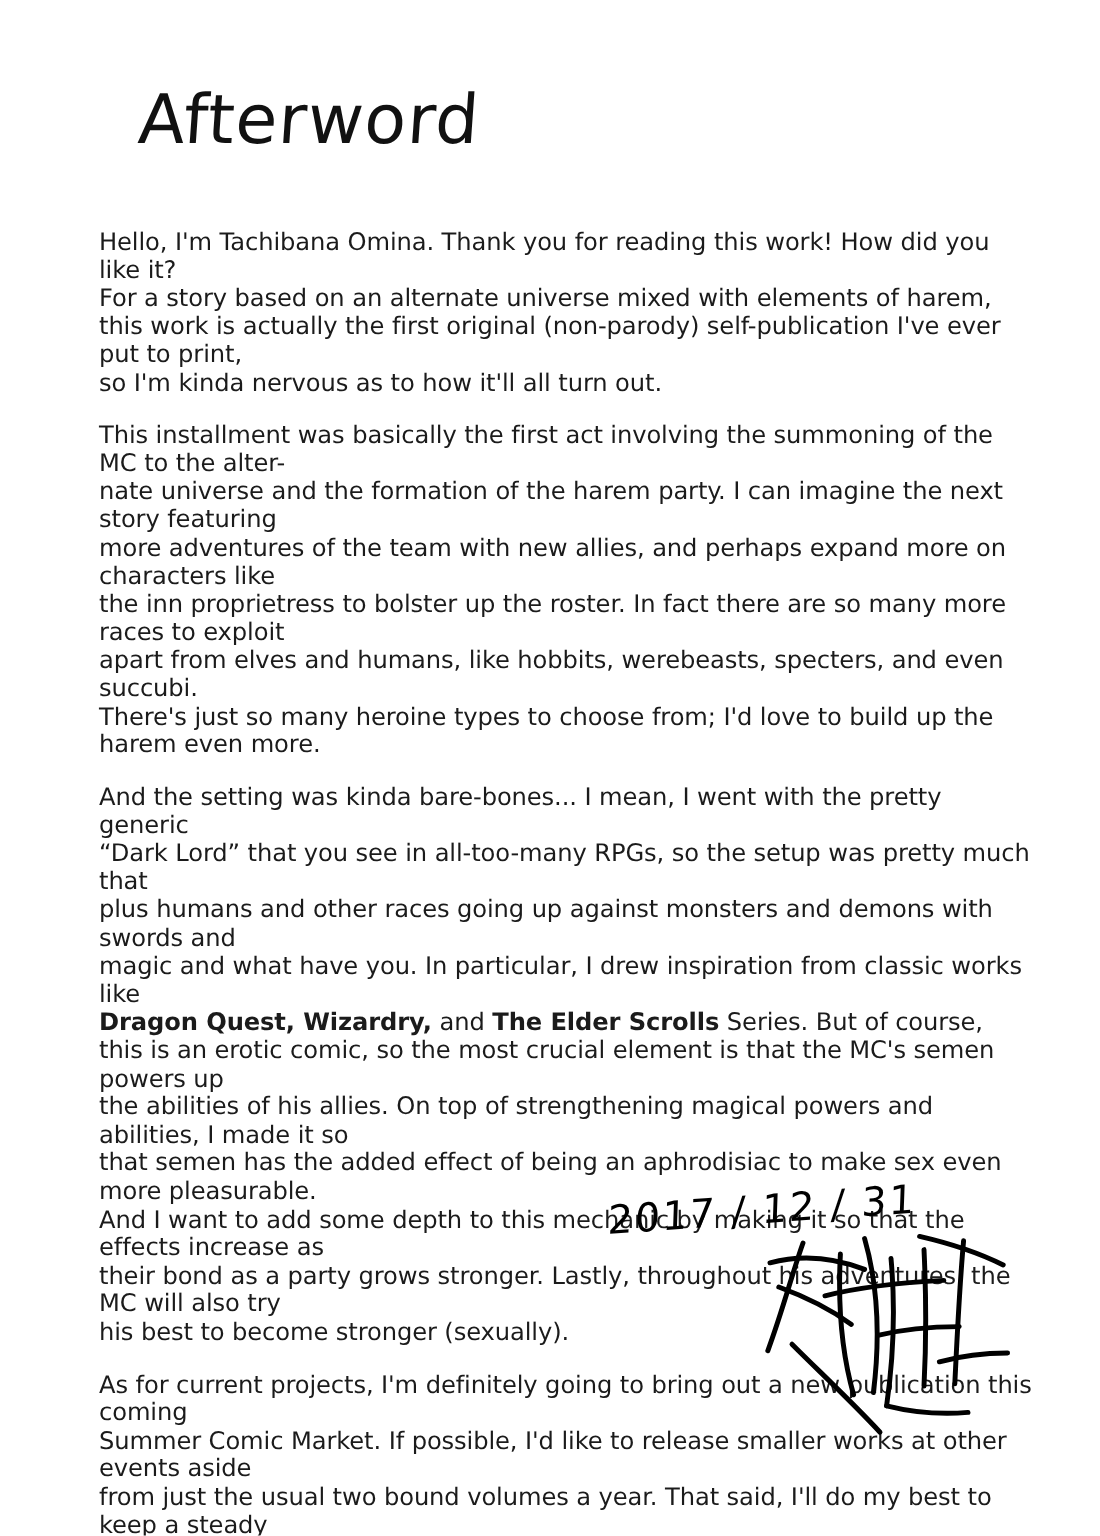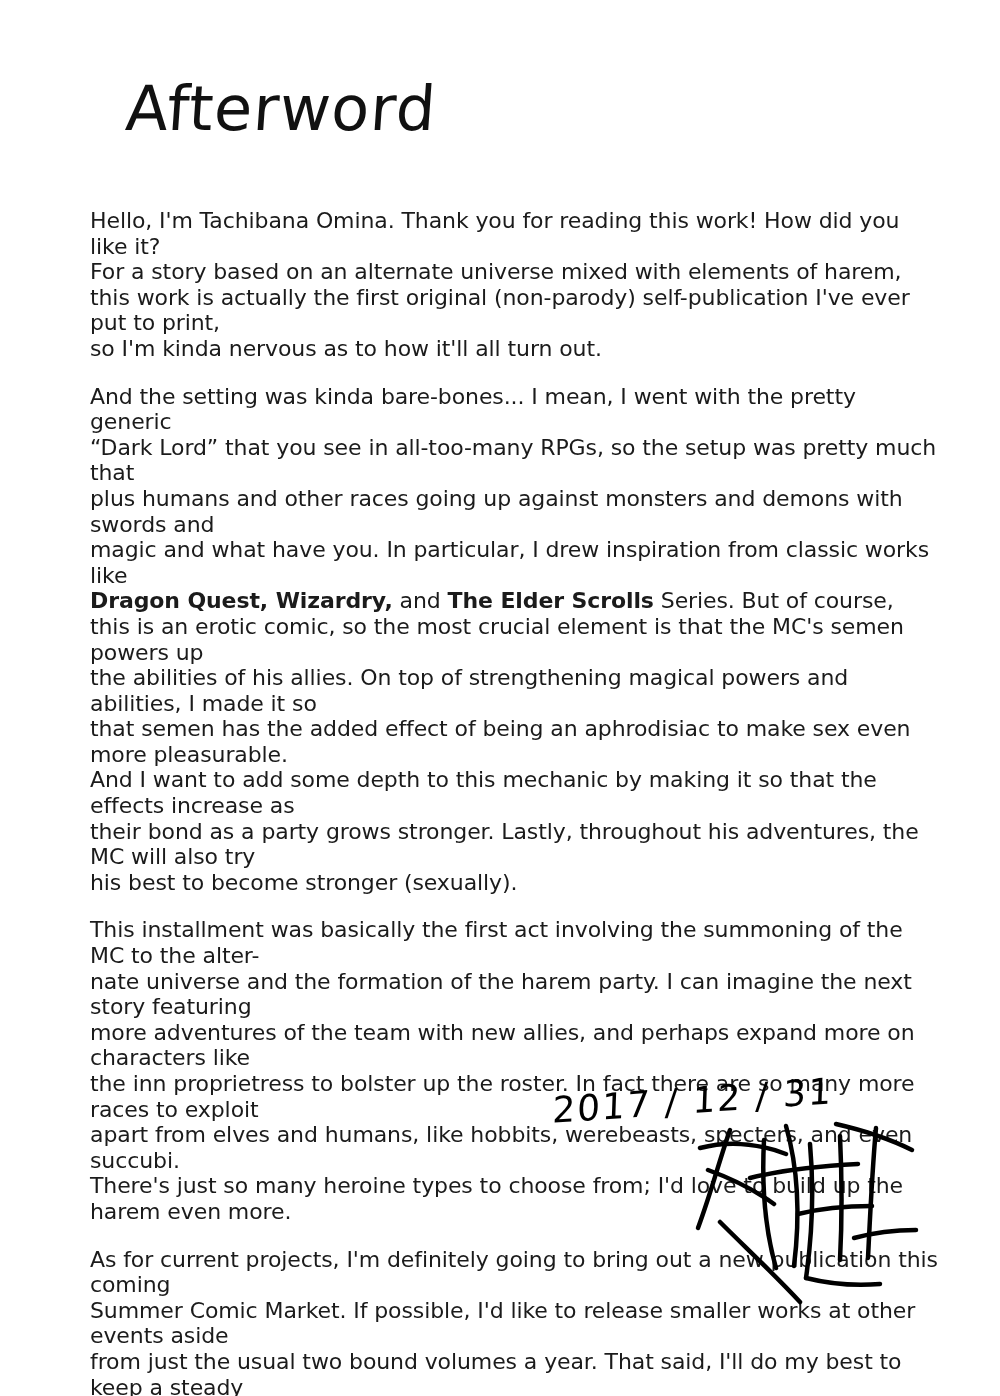--- a/index.html
+++ b/index.html
@@ -83,37 +83,37 @@
 
 <div class="page">
 
   <div class="title">Afterword</div>
 
   <div class="body-text">
     <p class="para">Hello, I'm Tachibana Omina. Thank you for reading this work! How did you like it?
 For a story based on an alternate universe mixed with elements of harem,
 this work is actually the first original (non-parody) self-publication I've ever put to print,
 so I'm kinda nervous as to how it'll all turn out.</p>
+    <p class="para">This installment was basically the first act involving the summoning of the MC to the alter-
+nate universe and the formation of the harem party. I can imagine the next story featuring
+more adventures of the team with new allies, and perhaps expand more on characters like
+the inn proprietress to bolster up the roster. In fact there are so many more races to exploit
+apart from elves and humans, like hobbits, werebeasts, specters, and even succubi.
+There's just so many heroine types to choose from; I'd love to build up the harem even more.</p>
     <p class="para"><span>And the setting was kinda bare-bones... I mean, I went with the pretty generic
 “Dark Lord” that you see in all-too-many RPGs, so the setup was pretty much that
 plus humans and other races going up against monsters and demons with swords and
 magic and what have you. In particular, I drew inspiration from classic works like
 </span><span class="bold">Dragon Quest, Wizardry,</span><span> and </span><span class="bold">The Elder Scrolls</span><span> Series. But of course,
 this is an erotic comic, so the most crucial element is that the MC's semen powers up
 the abilities of his allies. On top of strengthening magical powers and abilities, I made it so
 that semen has the added effect of being an aphrodisiac to make sex even more pleasurable.
 And I want to add some depth to this mechanic by making it so that the effects increase as
 their bond as a party grows stronger. Lastly, throughout his adventures, the MC will also try
 his best to become stronger (sexually).</span></p>
-    <p class="para">This installment was basically the first act involving the summoning of the MC to the alter-
-nate universe and the formation of the harem party. I can imagine the next story featuring
-more adventures of the team with new allies, and perhaps expand more on characters like
-the inn proprietress to bolster up the roster. In fact there are so many more races to exploit
-apart from elves and humans, like hobbits, werebeasts, specters, and even succubi.
-There's just so many heroine types to choose from; I'd love to build up the harem even more.</p>
     <p class="para">As for current projects, I'm definitely going to bring out a new publication this coming
 Summer Comic Market. If possible, I'd like to release smaller works at other events aside
 from just the usual two bound volumes a year. That said, I'll do my best to keep a steady
 flow of merchandise. Next year spring, I'm planning on releasing an all-new compilation work.
 If this interests you, by all means, please do check it out and support the release! Also, I
 have another new serialization coming up. Looks like I have a vigorous year ahead
 of me, so I'll do my best with my drawing! And yeah, sorry this has gotten so long,
 but thanks again, and I wish you all a good year ahead of you!</p>
   </div>
 

